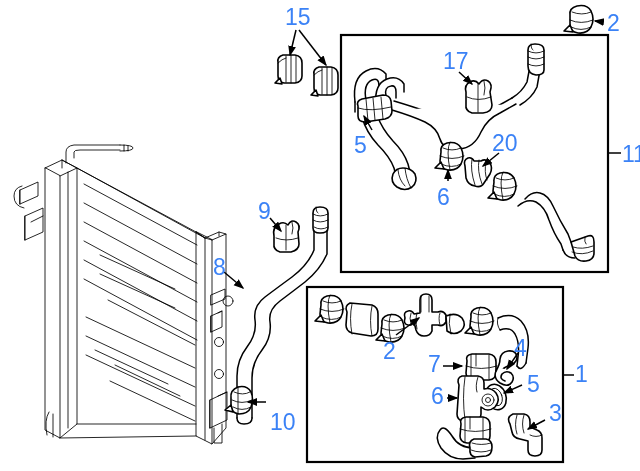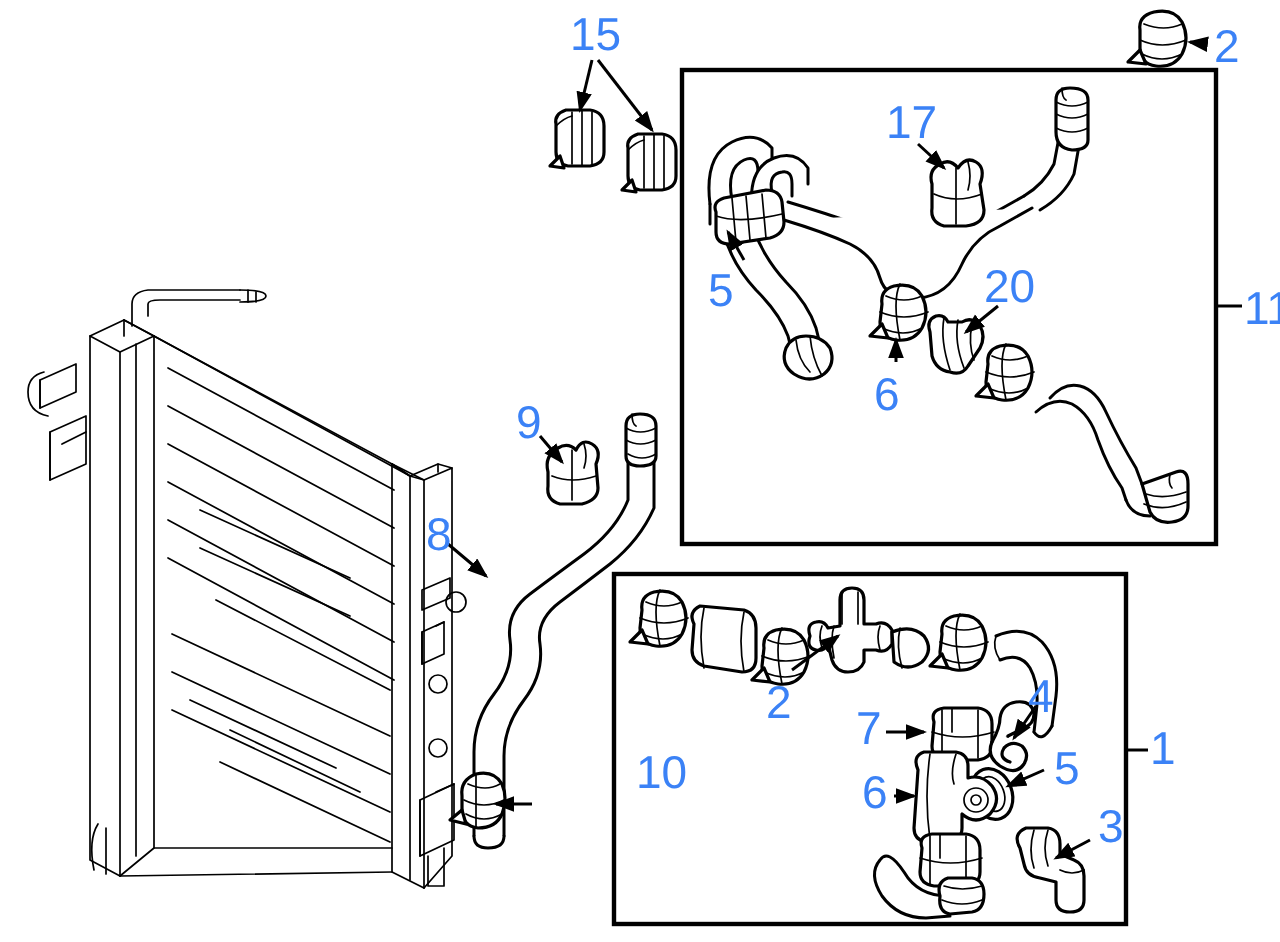--- a/index.html
+++ b/index.html
@@ -445,15 +445,15 @@
   <div class="callout-label" style="left:437px; top:186px;">6</div>
   <div class="callout-label" style="left:258px; top:200px;">9</div>
   <div class="callout-label" style="left:213px; top:256px;">8</div>
   <div class="callout-label" style="left:383px; top:340px;">2</div>
   <div class="callout-label" style="left:514px; top:337px;">4</div>
   <div class="callout-label" style="left:428px; top:353px;">7</div>
   <div class="callout-label" style="left:575px; top:363px;">1</div>
   <div class="callout-label" style="left:527px; top:373px;">5</div>
   <div class="callout-label" style="left:431px; top:385px;">6</div>
   <div class="callout-label" style="left:549px; top:402px;">3</div>
-  <div class="callout-label" style="left:270px; top:375px;margin-left:48px;">10</div>
+  <div class="callout-label" style="left:270px; top:411px;">10</div>
 
 </div>
 
 </body></html>

